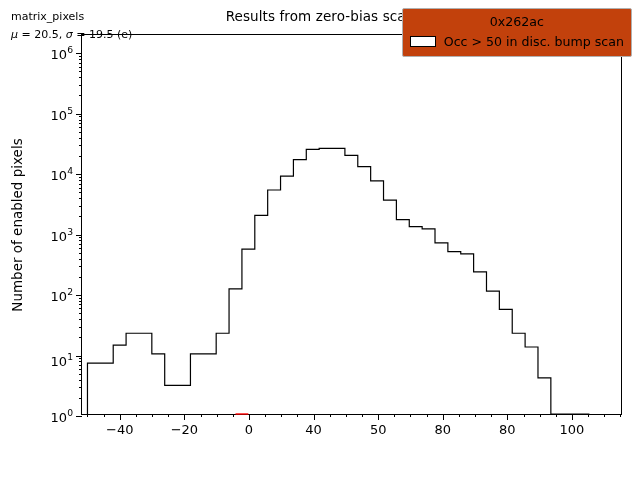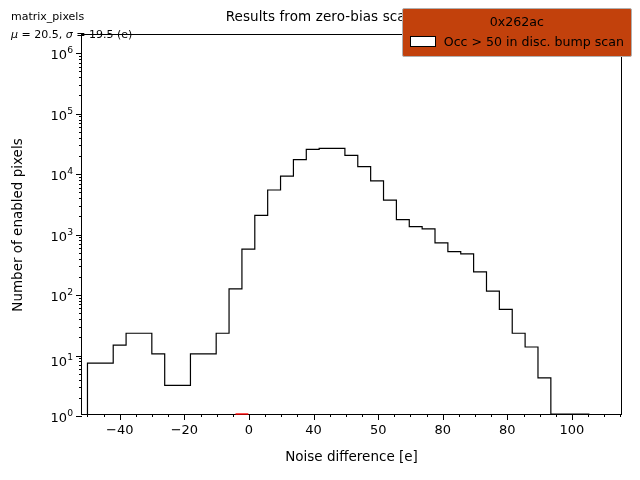--- a/index.html
+++ b/index.html
@@ -60,21 +60,20 @@
 </head>
 <body>
 
 <div id="fig">
 
   <div id="title">Results from zero-bias scan</div>
 
   <div id="ylabel">
     <span>Number of enabled pixels</span>
   </div>
-  <div id="xlabel">Noise difference [e]</div>
 
   <div id="axes">
     <svg id="plot" viewBox="0 0 541 381" preserveAspectRatio="none">
       <path id="series-black" fill="none" stroke="#000000" stroke-width="1.2" stroke-linejoin="miter" d="M5.49 381.00 L5.49 329.90 L18.41 329.90 L18.41 329.90 L31.33 329.90 L31.33 311.70 L44.25 311.70 L44.25 299.83 L57.17 299.83 L57.17 299.83 L70.09 299.83 L70.09 320.53 L83.01 320.53 L83.01 352.15 L95.93 352.15 L95.93 352.15 L108.85 352.15 L108.85 320.53 L121.77 320.53 L121.77 320.53 L134.68 320.53 L134.68 299.83 L147.60 299.83 L147.60 255.28 L160.52 255.28 L160.52 215.30 L173.44 215.30 L173.44 181.40 L186.36 181.40 L186.36 155.81 L199.28 155.81 L199.28 141.90 L212.20 141.90 L212.20 125.20 L225.12 125.20 L225.12 115.07 L238.04 115.07 L238.04 114.04 L250.96 114.04 L250.96 114.04 L263.88 114.04 L263.88 120.93 L276.80 120.93 L276.80 132.25 L289.72 132.25 L289.72 146.69 L302.64 146.69 L302.64 165.96 L315.56 165.96 L315.56 185.67 L328.48 185.67 L328.48 192.71 L341.40 192.71 L341.40 194.81 L354.31 194.81 L354.31 208.97 L367.23 208.97 L367.23 217.80 L380.15 217.80 L380.15 219.99 L393.07 219.99 L393.07 238.20 L405.99 238.20 L405.99 257.56 L418.91 257.56 L418.91 275.77 L431.83 275.77 L431.83 299.83 L444.75 299.83 L444.75 313.64 L457.67 313.64 L457.67 344.60 L470.59 344.60 L470.59 381.00 L483.51 381.00 L483.51 381.00 L496.43 381.00 L496.43 381.00 L509.35 381.00 L509.35 381.00"></path>
       <path id="series-red" fill="none" stroke="#ff0000" stroke-width="1.4" stroke-linejoin="miter" d="M154.06 381.00 L154.06 381.00 L166.98 381.00 L166.98 381.00"></path>
     </svg>
     <div id="yticks">
         <div class="ytick" style="top: 381px;"></div>
         <div class="ylab" style="top: 381px;">10<sup>0</sup></div>
         <div class="ytickm" style="top: 362.798px;"></div>

